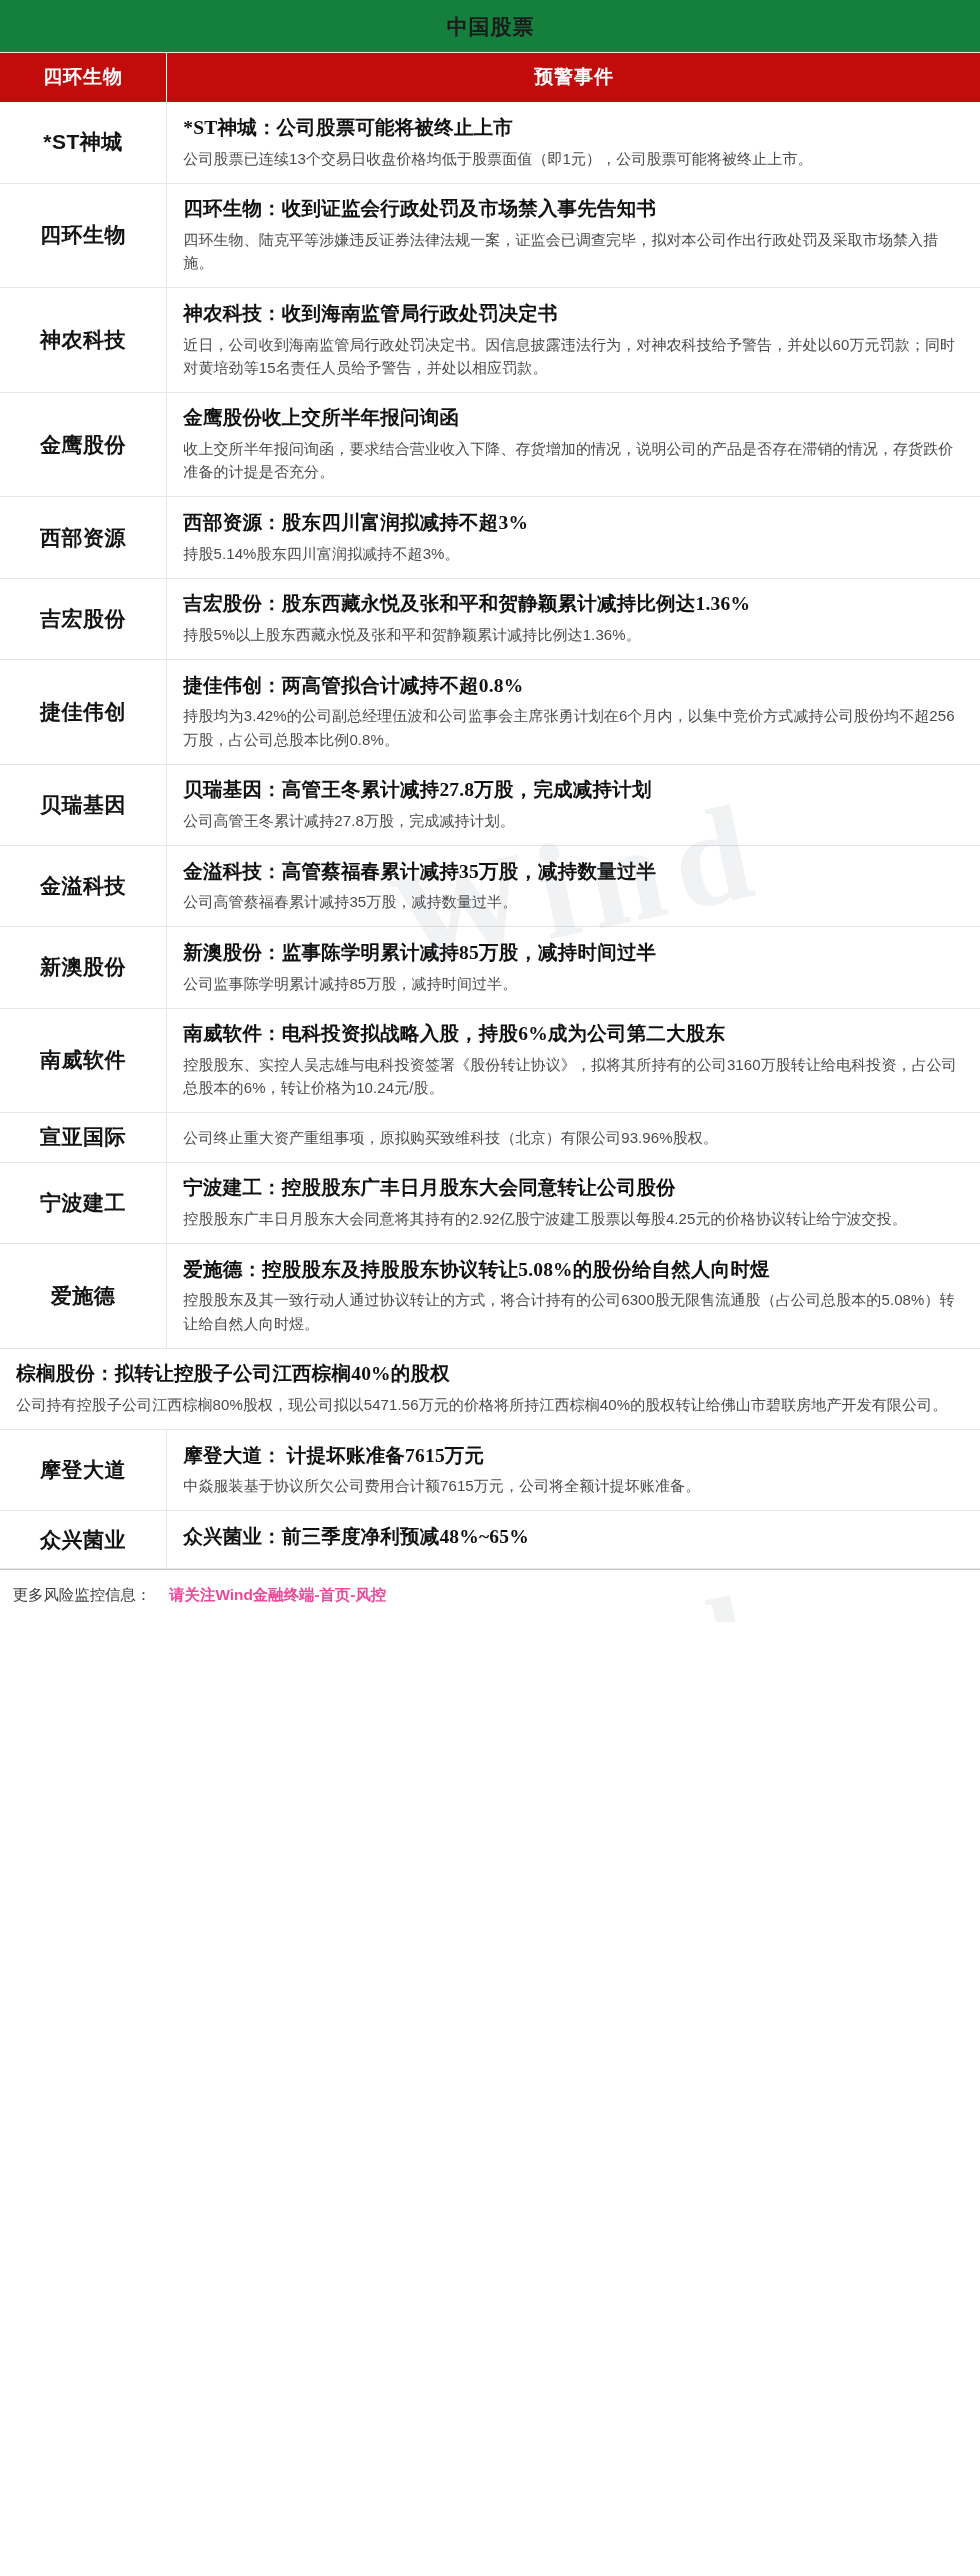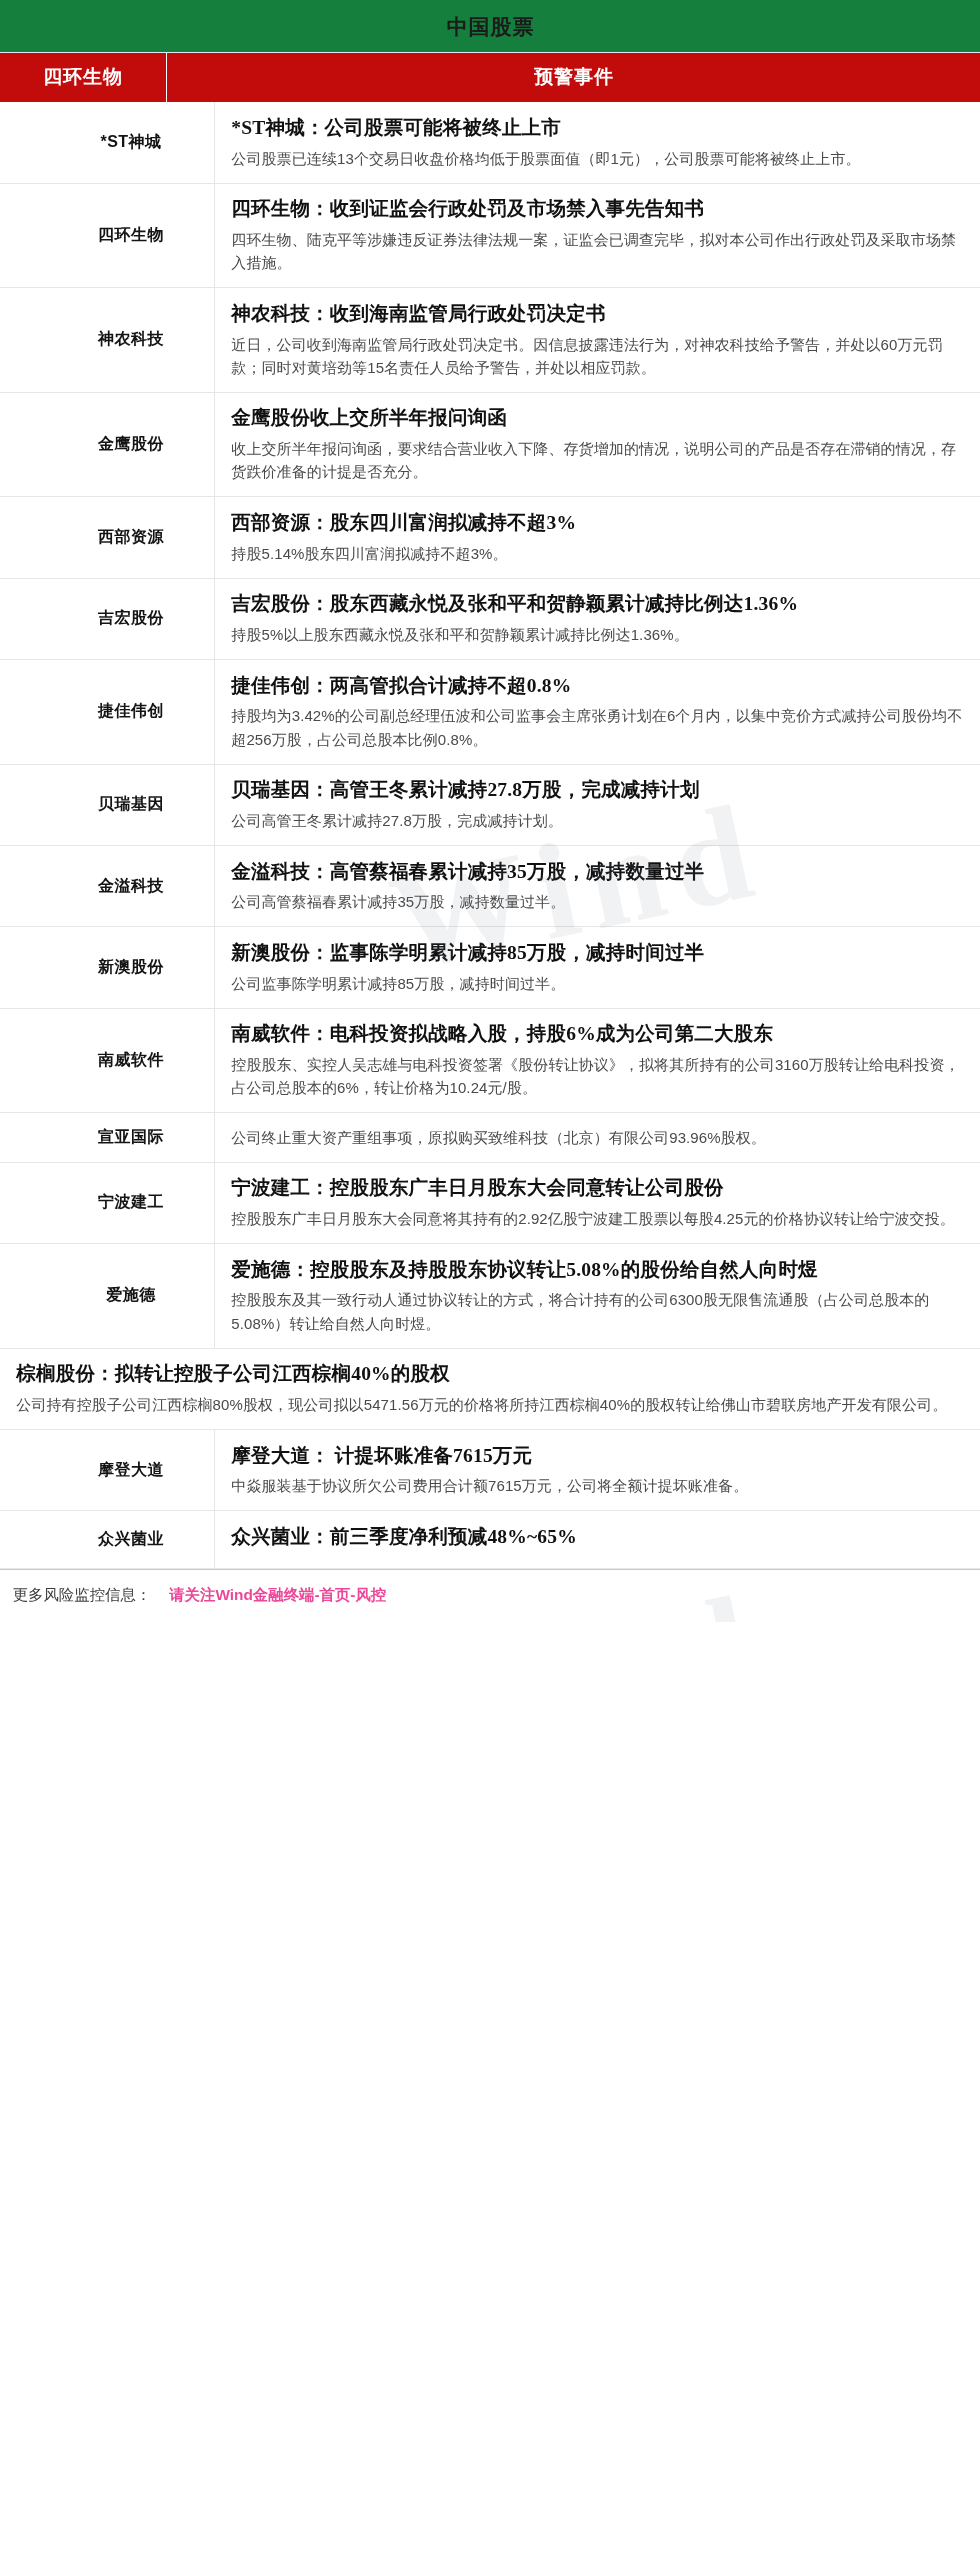--- a/index.html
+++ b/index.html
@@ -58,27 +58,26 @@
     align-items: stretch;
     position: relative;
   }
   .cell-name {
     width: 167px;
     flex: 0 0 167px;
     display: flex;
     align-items: center;
     justify-content: center;
     text-align: center;
-    font-size: 16px;
+    font-size: 21px;
     font-weight: bold;
     color: #141414;
     padding: 9px 5.4px;
     border-right: 0.9px solid #e6e6e6;
     letter-spacing: 0.5px;
-    margin-left: 48px;
   }
   .cell-event {
     flex: 1 1 auto;
     padding: 12.7px 14.5px 12.7px 16.3px;
     min-width: 0;
   }
   .evt-title {
     font-size: 19.5px;
     font-weight: bold;
     color: #111111;

